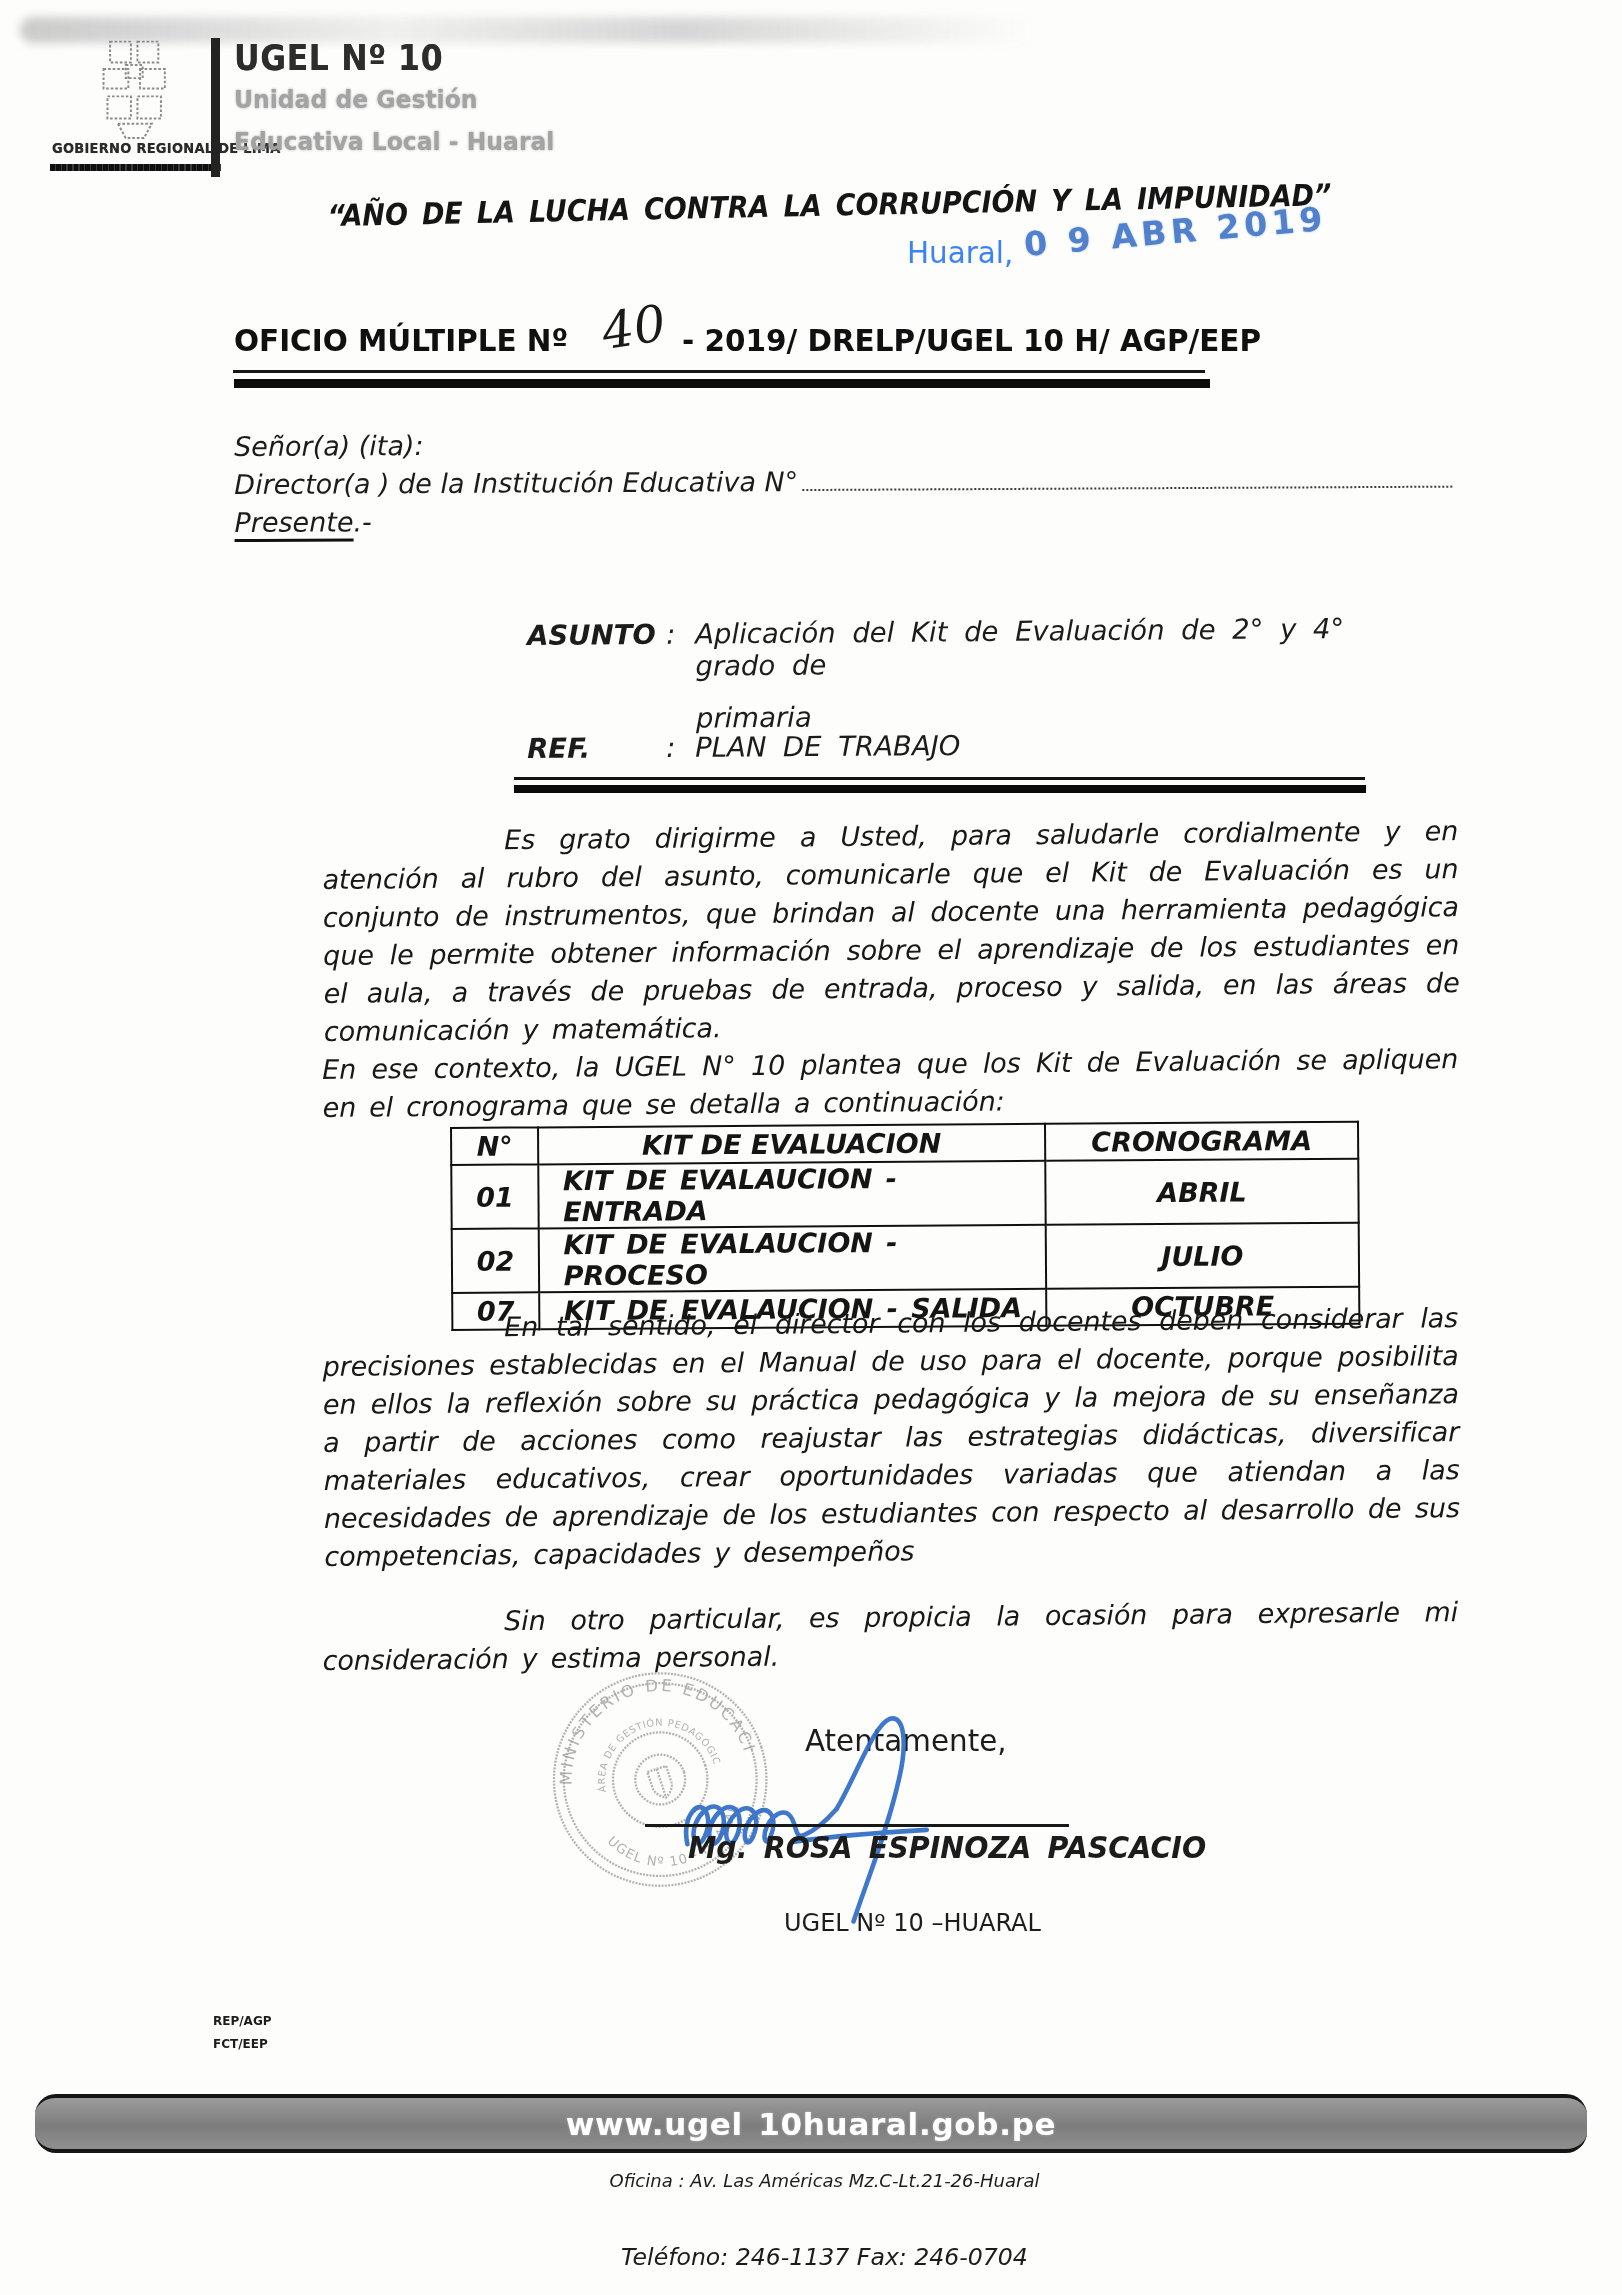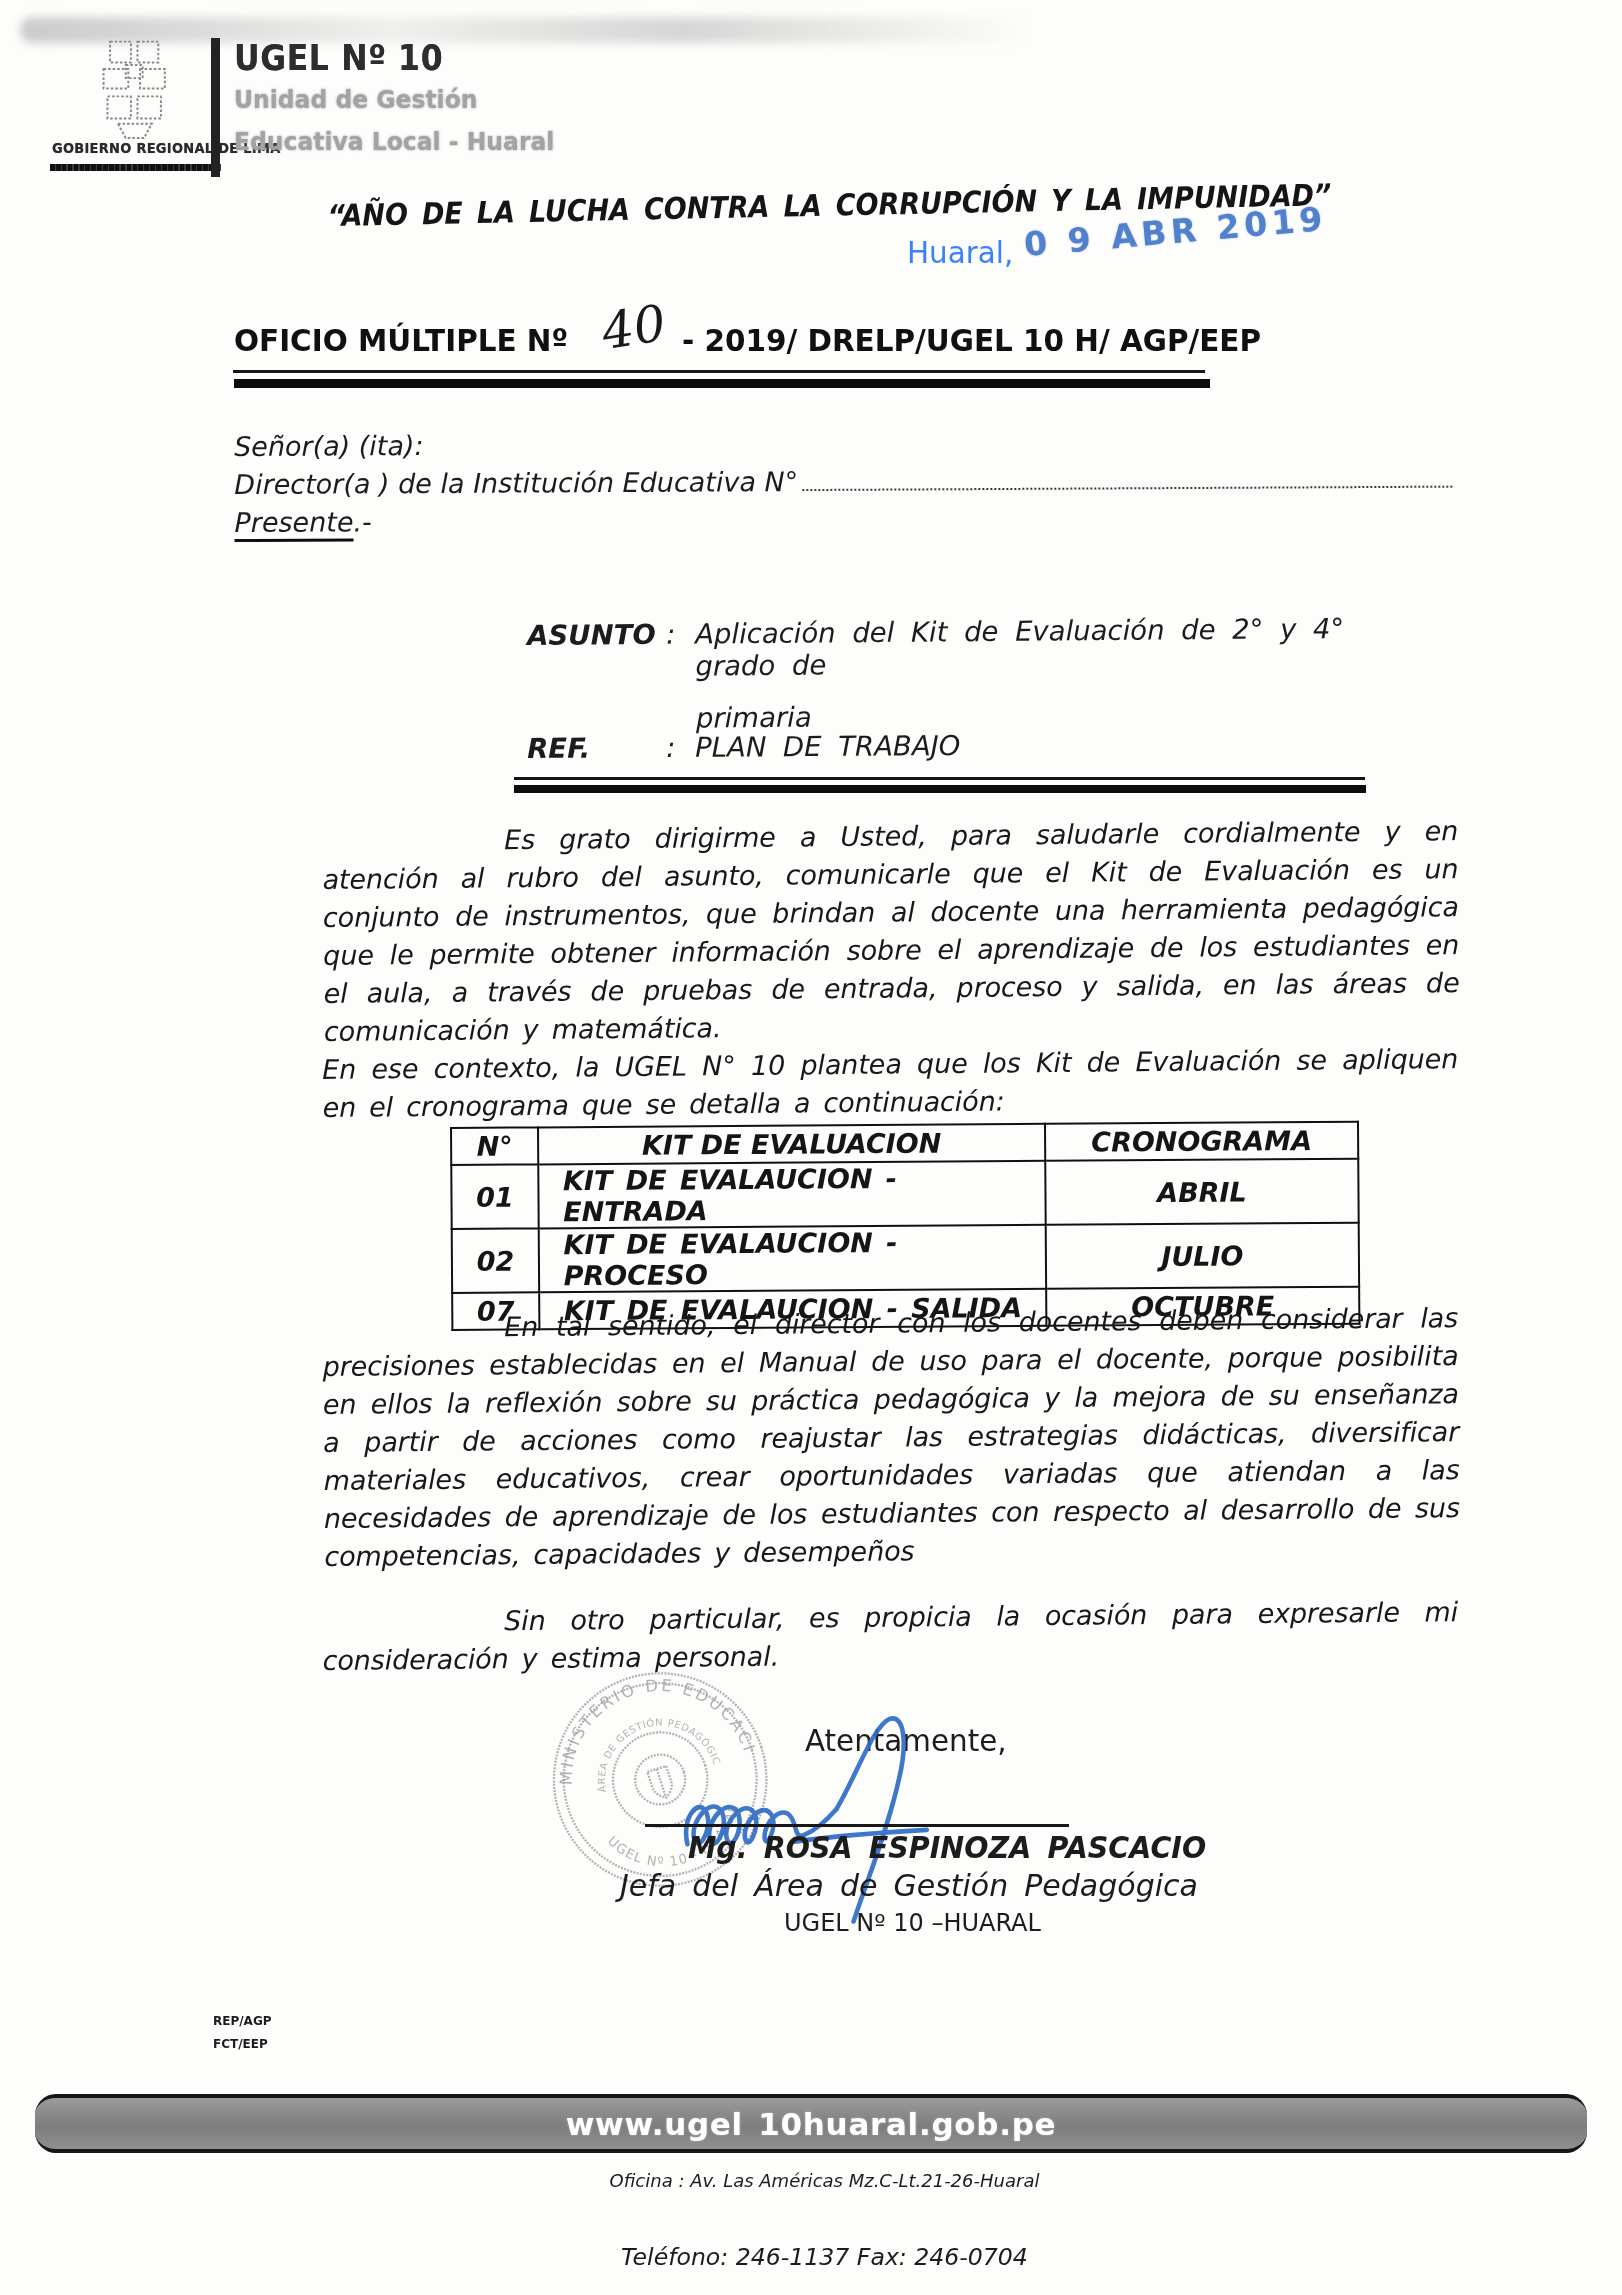--- a/index.html
+++ b/index.html
@@ -251,21 +251,20 @@
       <g fill="none" stroke="#2f6cc6" stroke-width="7" stroke-linecap="round" opacity=".92">
         <path d="M34,242 C24,198 54,168 64,196 C72,220 50,258 44,232 C38,204 76,164 88,196 C96,220 74,258 68,232 C62,204 100,166 112,196 C120,220 100,256 94,232 C88,206 126,168 138,198 C144,220 126,254 122,232 C118,208 152,172 164,200 C170,220 154,250 152,232 C150,210 178,180 192,200 C202,214 198,234 212,228 C232,220 248,204 262,188"></path>
         <path d="M262,188 C292,138 318,60 344,50 C366,44 370,88 358,140 C340,222 306,304 288,360"></path>
         <path d="M198,238 C254,230 330,224 400,220"></path>
       </g>
     </svg>
   </div>
 
   <div class="abs sig-line"></div>
   <div class="abs sig-name">Mg. ROSA ESPINOZA PASCACIO</div>
-  <div class="abs sig-title">Jefa del Área de Gestión Pedagógica</div>
   <div class="abs sig-org">UGEL Nº 10 –HUARAL</div>
 
   <div class="abs initials">
     <div>REP/AGP</div>
     <div>FCT/EEP</div>
   </div>
 
   <div class="abs footer-bar">
     <span>www.ugel 10huaral.gob.pe</span>
   </div>

